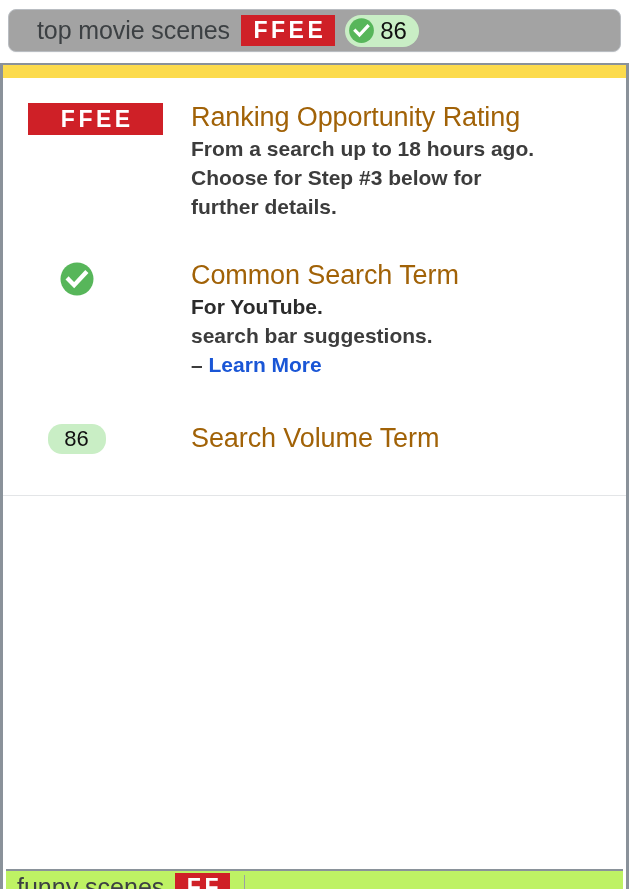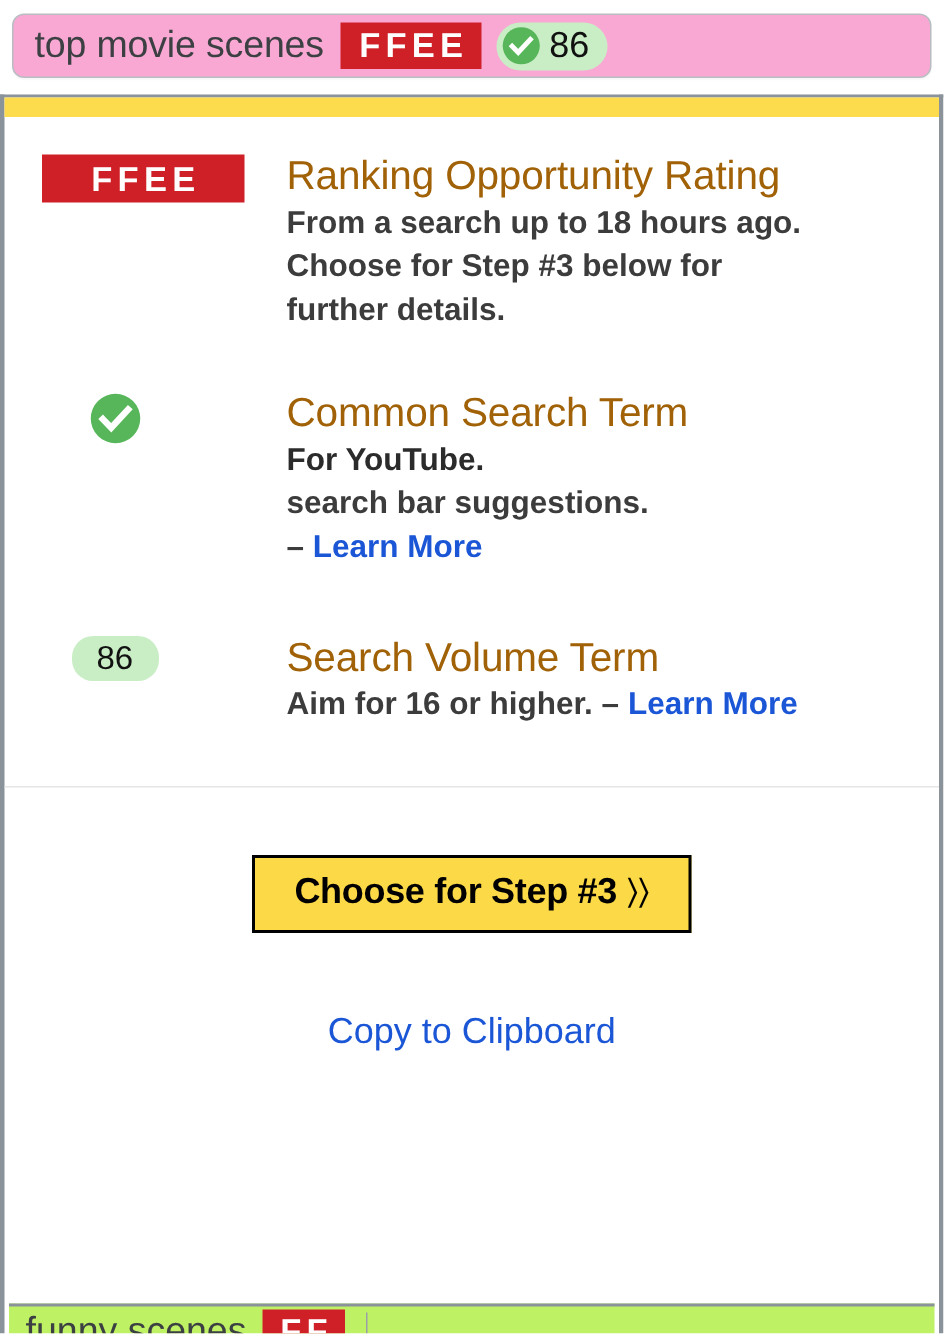--- a/index.html
+++ b/index.html
@@ -25,22 +25,22 @@
     left: 0; top: 0;
     width: 629px; height: 60px;
     padding: 9px 8px 0 8px;
   }
   .searchbar {
     display: flex;
     align-items: center;
     height: 43px;
     border: 1px solid #b9bdc2;
     border-radius: 8px;
-    background: #f9a8d4;
-    padding: 0 10px 0 14px;
+    background: #a3a3a3;
+    padding: 0 10px 0 28px;
     box-shadow: 0 1px 1px rgba(0,0,0,0.03);
   }
   .search-query {
     font-size: 25px;
     color: #3c4043;
     font-weight: 400;
     white-space: nowrap;
     letter-spacing: -0.1px;
   }
 
@@ -285,37 +285,25 @@
           </div>
         </div>
       </div>
 
       <div class="info-row row-gap-2">
         <div class="row-icon center">
           <span class="score-pill">86</span>
         </div>
         <div class="row-body">
           <div class="row-title">Search Volume Term</div>
-          <div class="row-sub">
-            <span>Aim for 16 or higher.</span>
-            <span class="dash">–</span>
-            <span class="link">Learn More</span>
-          </div>
         </div>
       </div>
 
       <div class="divider"></div>
 
-      <div class="actions">
-        <button class="choose-btn">
-          <span>Choose for Step #3</span>
-          <span class="chev">〉〉</span>
-        </button>
-        <a class="copy-link">Copy to Clipboard</a>
-      </div>
     </div>
 
     <div class="next-row">
       <div class="next-row-inner">
         <span class="next-row-text">funny scenes</span>
         <span class="next-row-badge">FF</span>
         <span class="next-row-caret"></span>
       </div>
     </div>
   </div>

